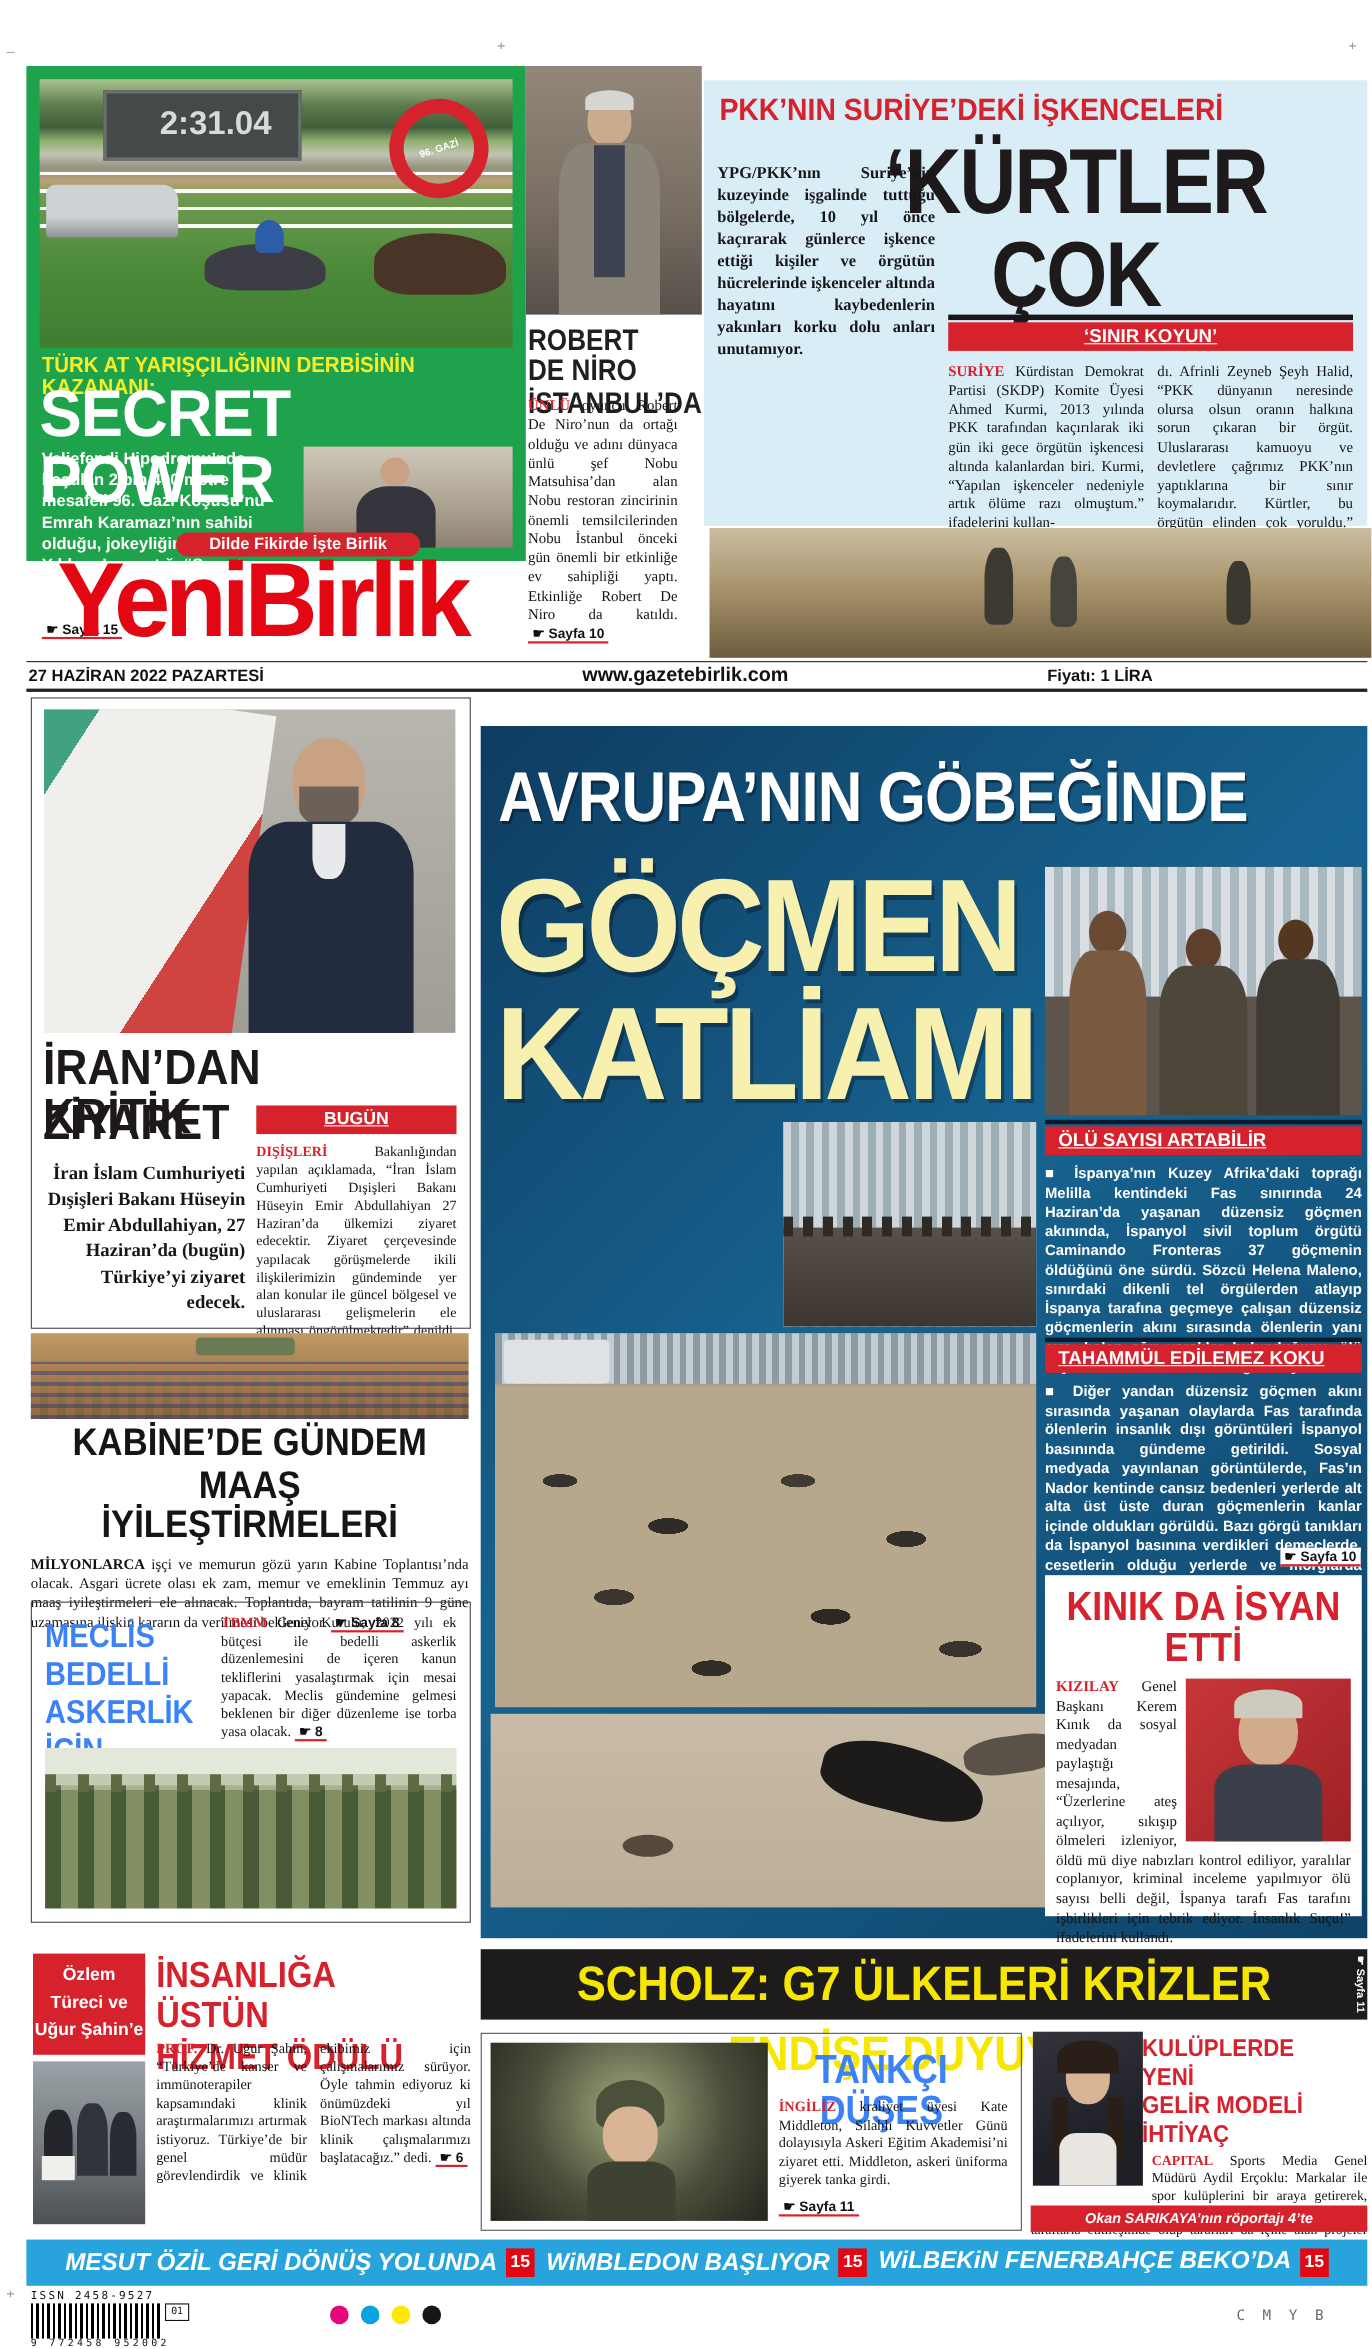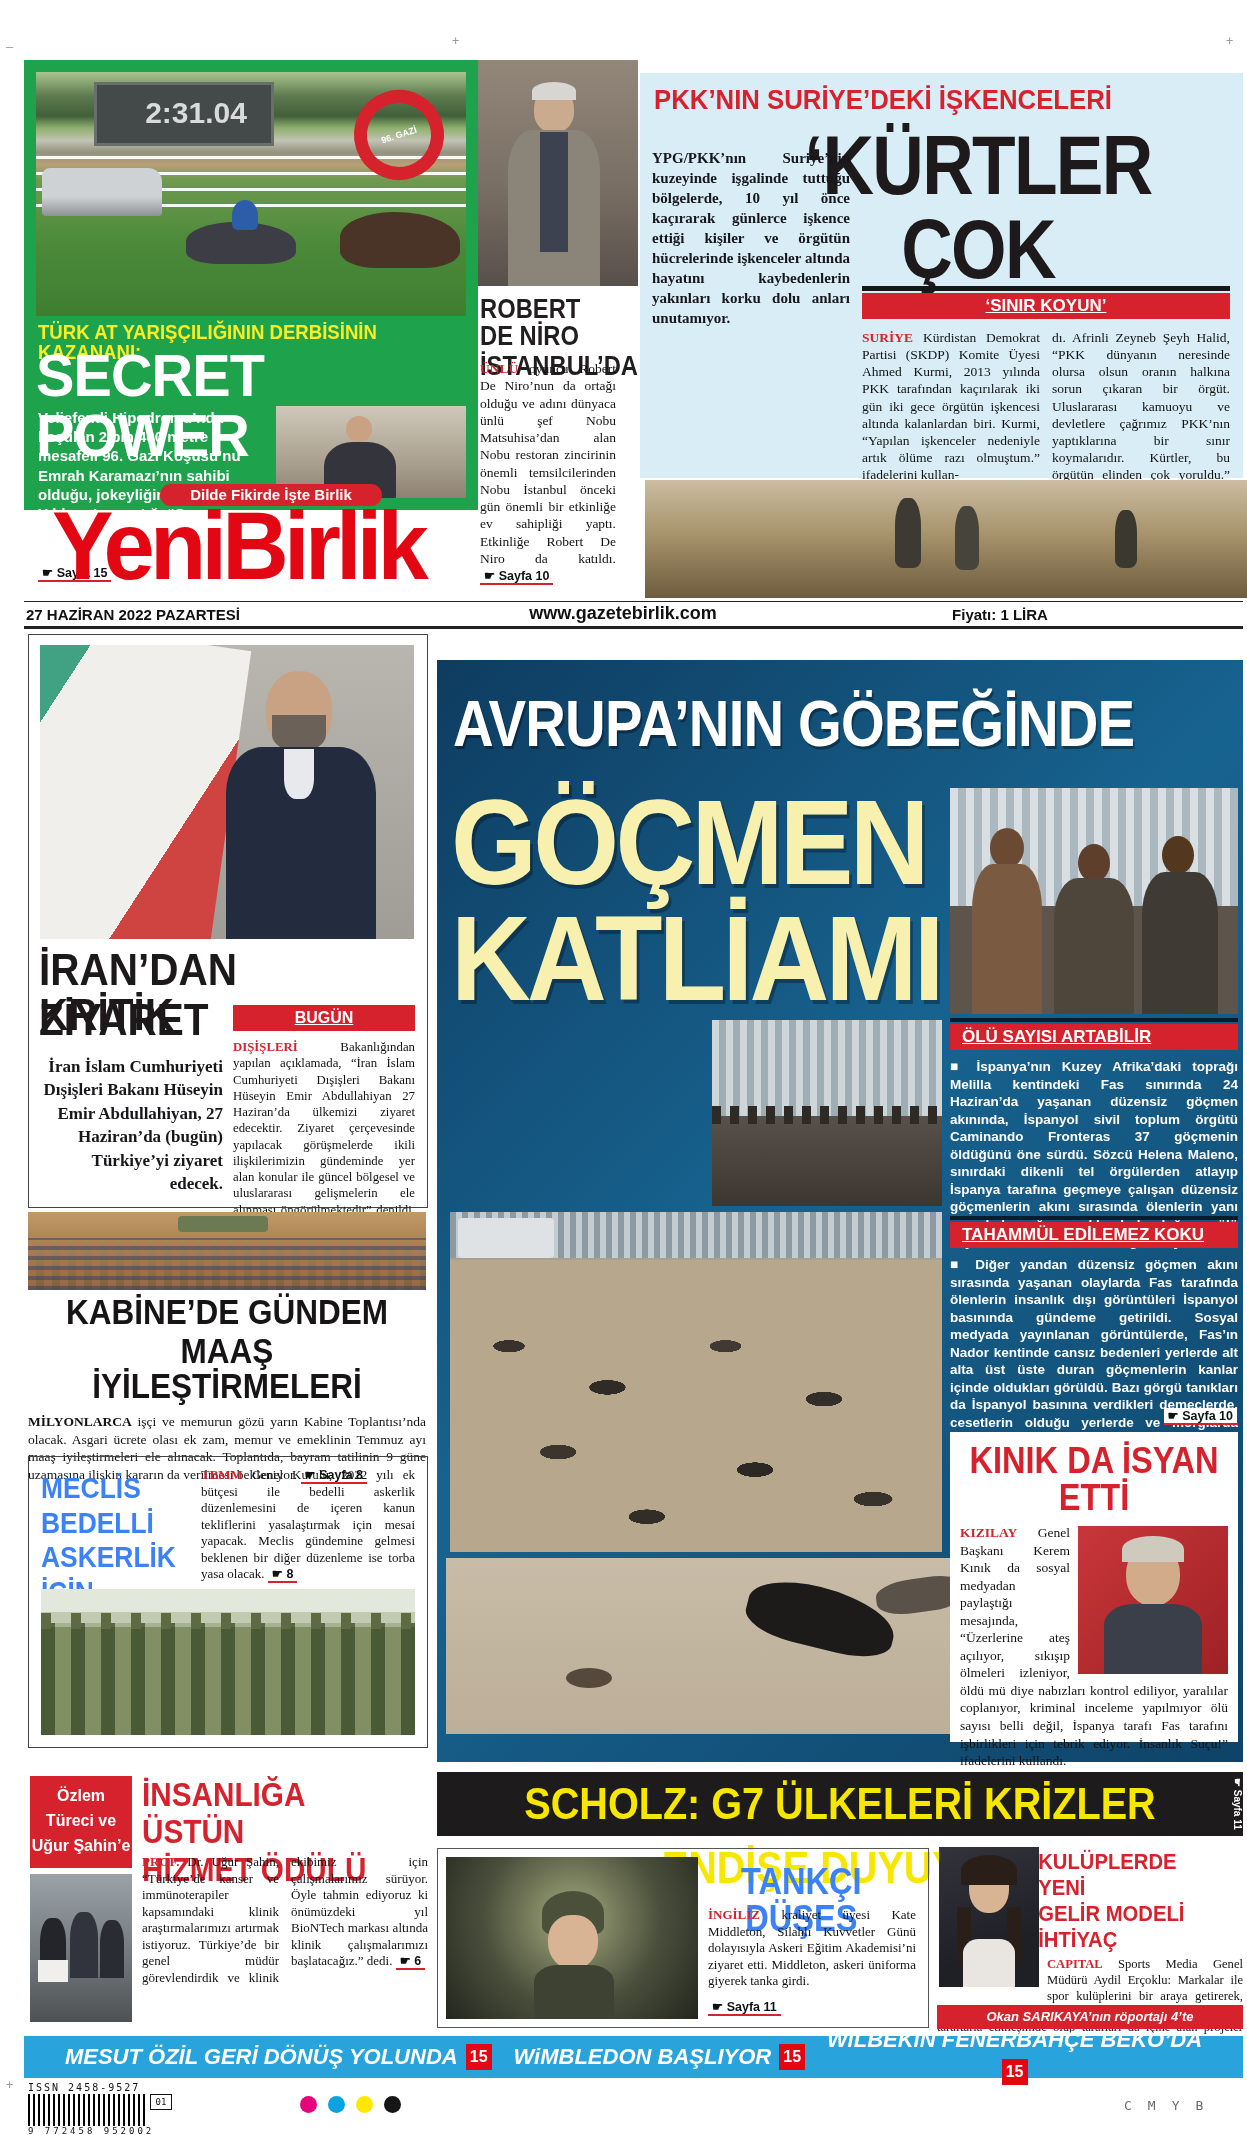--- a/index.html
+++ b/index.html
@@ -261,21 +261,21 @@
 
   <div class="abs" style="left:24px;top:2036px;width:1219px;height:42px;background:#29a3dc;display:flex;align-items:center;justify-content:space-around;padding:0 30px;box-sizing:border-box;">
     <div style="display:flex;align-items:center;gap:8px;">
       <span class="head" style="color:#fff;font-size:22px;font-style:italic;">MESUT ÖZİL GERİ DÖNÜŞ YOLUNDA</span>
       <span style="display:inline-block;width:26px;height:26px;background:#e30613;color:#fff;font:900 16px/26px 'Liberation Sans',sans-serif;text-align:center;">15</span>
     </div>
     <div style="display:flex;align-items:center;gap:8px;">
       <span class="head" style="color:#fff;font-size:22px;font-style:italic;">WiMBLEDON BAŞLIYOR</span>
       <span style="display:inline-block;width:26px;height:26px;background:#e30613;color:#fff;font:900 16px/26px 'Liberation Sans',sans-serif;text-align:center;">15</span>
     </div>
-    <div style="display:flex;align-items:center;gap:8px;flex-direction:column;">
+    <div style="display:flex;gap:8px;">
       <span class="head" style="color:#fff;font-size:22px;font-style:italic;">WiLBEKiN FENERBAHÇE BEKO’DA</span>
       <span style="display:inline-block;width:26px;height:26px;background:#e30613;color:#fff;font:900 16px/26px 'Liberation Sans',sans-serif;text-align:center;">15</span>
     </div>
   </div>
 
   <div class="abs" style="left:28px;top:2082px;font:400 10px 'DejaVu Sans Mono',monospace;letter-spacing:2px;color:#111;">ISSN 2458-9527</div>
   <div class="abs" style="left:28px;top:2094px;width:118px;height:32px;background:repeating-linear-gradient(90deg,#000 0 2px,#fff 2px 5px);"></div>
   <div class="abs" style="left:150px;top:2094px;width:20px;height:14px;border:1px solid #111;font:400 9px/14px 'DejaVu Sans Mono',monospace;text-align:center;color:#111;">01</div>
   <div class="abs" style="left:28px;top:2126px;font:400 9px 'DejaVu Sans Mono',monospace;letter-spacing:3px;color:#111;">9 772458 952002</div>
 

